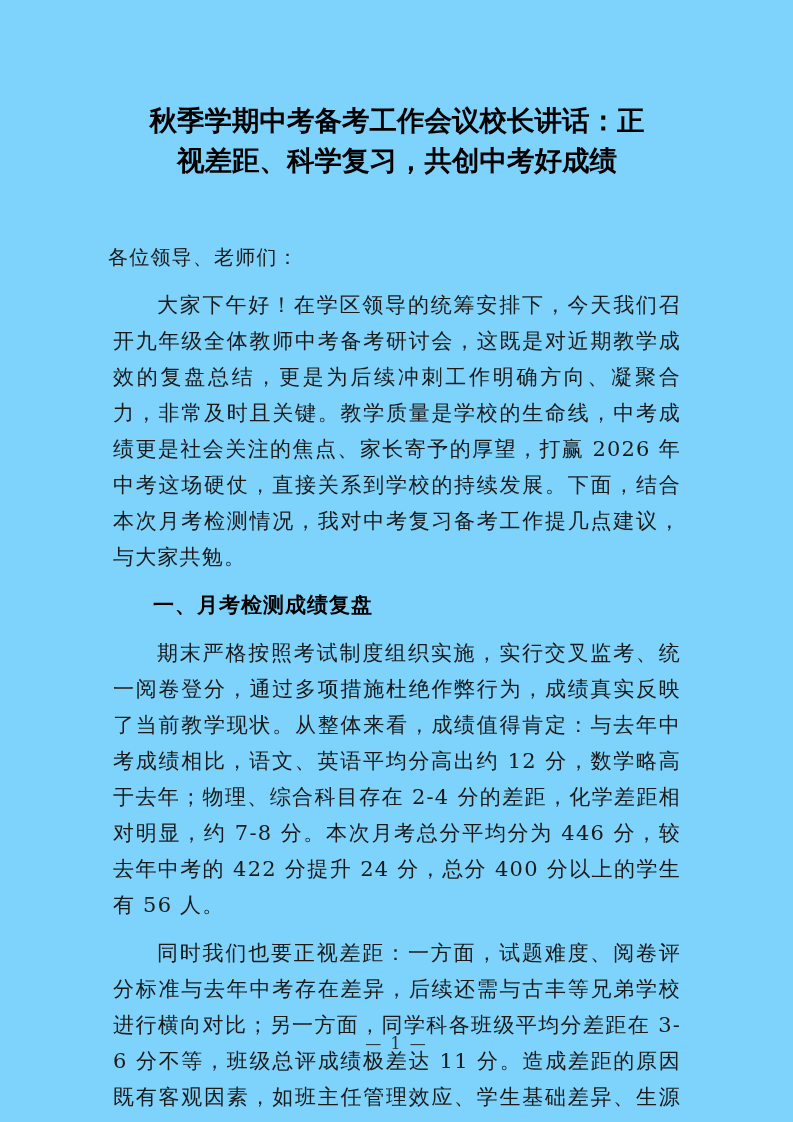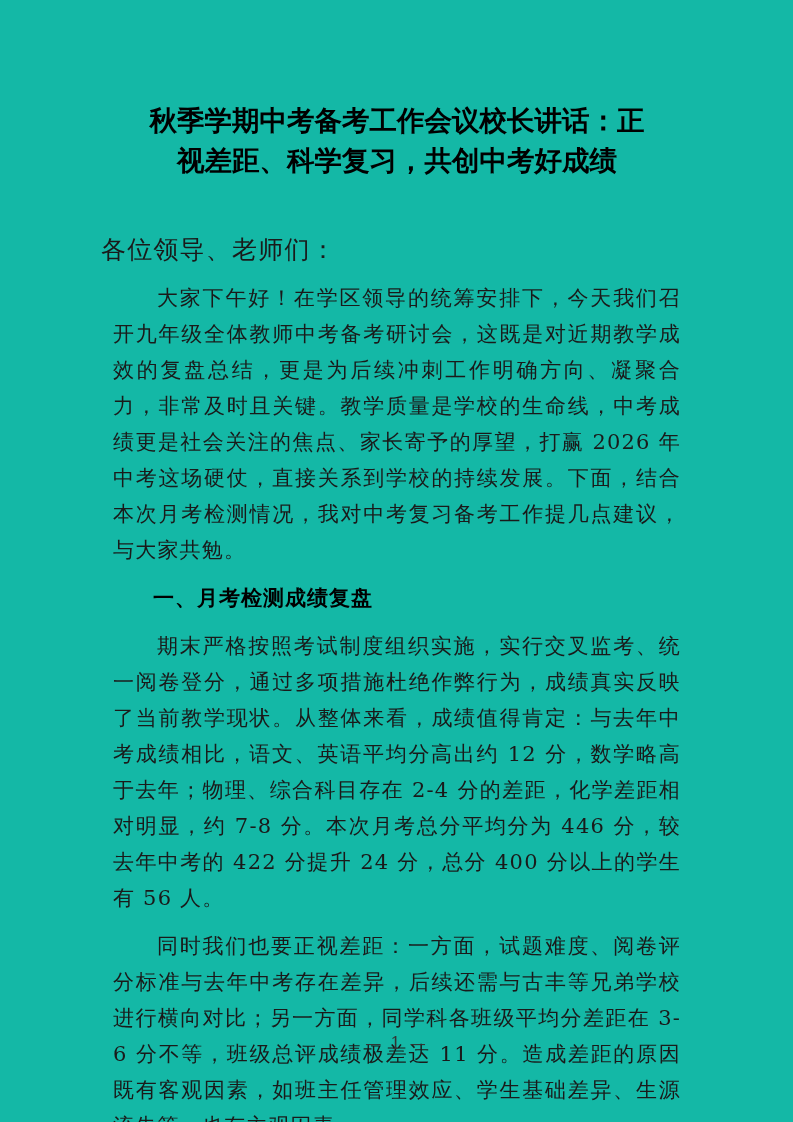--- a/index.html
+++ b/index.html
@@ -6,21 +6,21 @@
   html, body {
     margin: 0;
     padding: 0;
     background: #ffffff;
   }
 
   .page {
     position: relative;
     width: 793px;
     height: 1122px;
-    background: #14b8a6;
+    background: #7dd3fc;
     margin: 0 auto;
     overflow: hidden;
     box-sizing: border-box;
   }
 
   .page-body {
     position: absolute;
     left: 101px;
     top: 100px;
     width: 592px;
@@ -35,24 +35,24 @@
     color: #000000;
     text-align: center;
     letter-spacing: 0px;
     margin: 0;
     padding: 0 4px;
   }
 
   
   .salutation {
     font-family: "DejaVu Serif", "Liberation Serif", serif;
-    font-size: 25px;
+    font-size: 20px;
     line-height: 36px;
     color: #1a1a1a;
-    margin: 0;
+    margin: 7px;
     text-align: justify;
     text-justify: inter-ideograph;
     letter-spacing: 1.2px;
   }
 
   
   .body-para {
     font-family: "DejaVu Serif", "Liberation Serif", serif;
     font-size: 21px;
     line-height: 36px;

